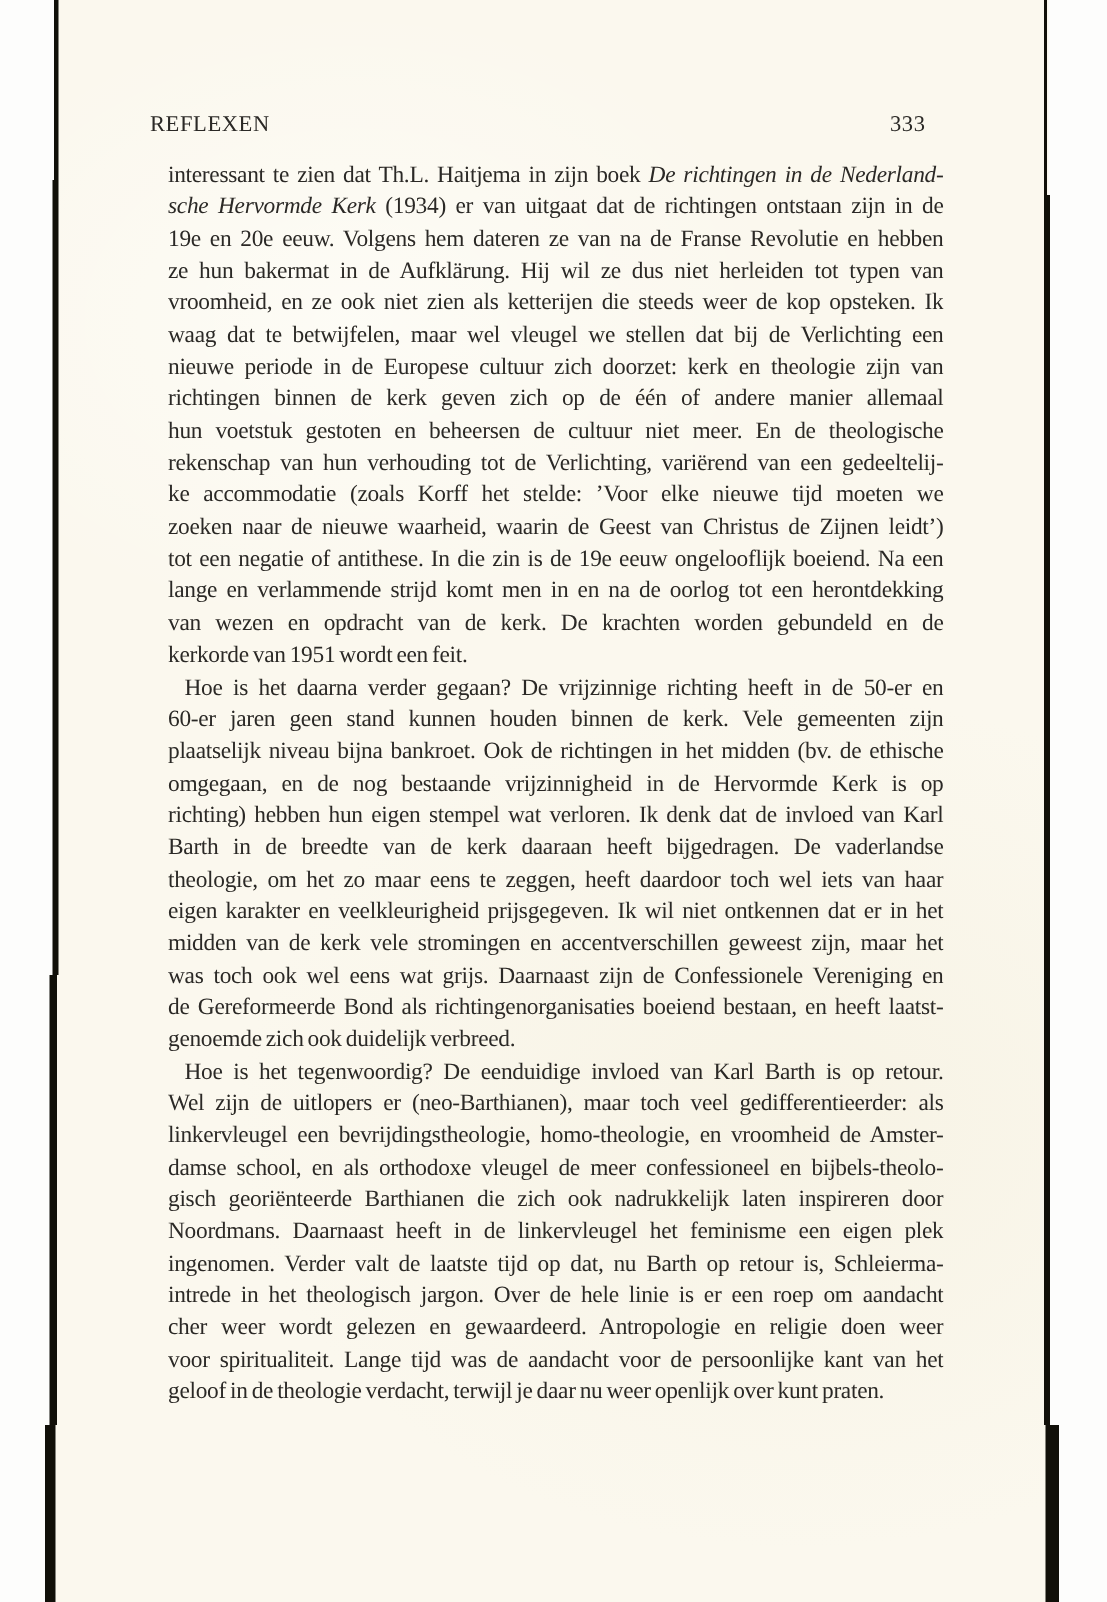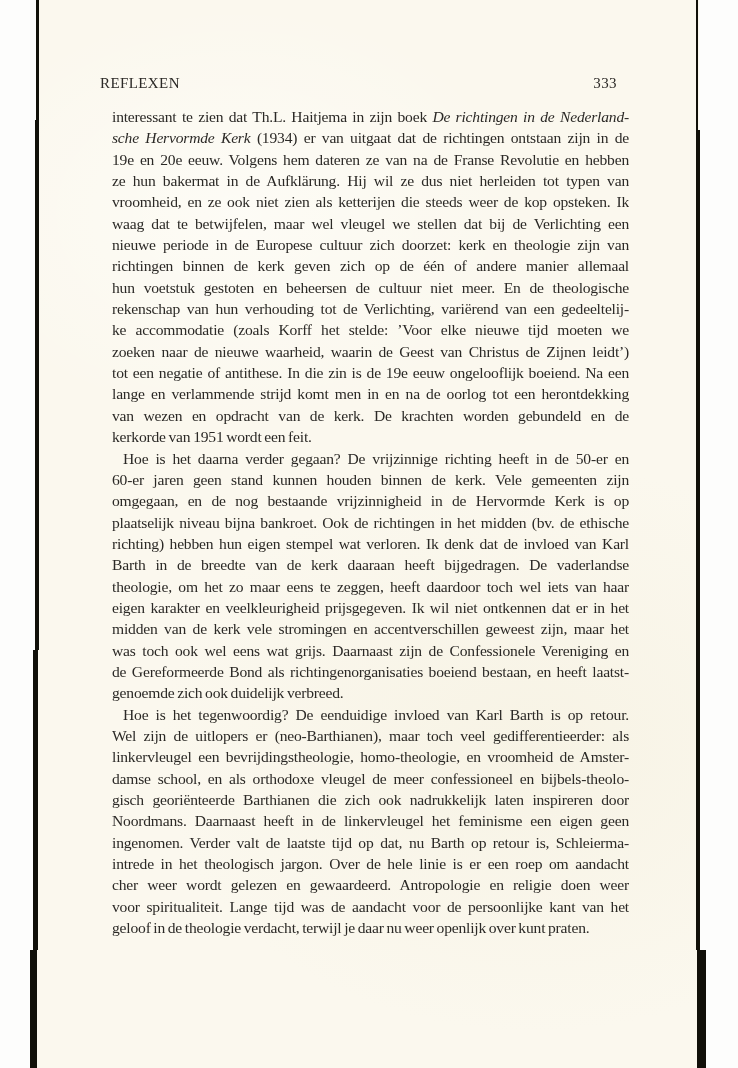--- a/index.html
+++ b/index.html
@@ -105,38 +105,38 @@
         <div class="line"><span>ke accommodatie (zoals Korff het stelde: ’Voor elke nieuwe tijd moeten we</span></div>
         <div class="line"><span>zoeken naar de nieuwe waarheid, waarin de Geest van Christus de Zijnen leidt’)</span></div>
         <div class="line"><span>tot een negatie of antithese. In die zin is de 19e eeuw ongelooflijk boeiend. Na een</span></div>
         <div class="line"><span>lange en verlammende strijd komt men in en na de oorlog tot een herontdekking</span></div>
         <div class="line"><span>van wezen en opdracht van de kerk. De krachten worden gebundeld en de</span></div>
         <div class="line last"><span>kerkorde van 1951 wordt een feit.</span></div>
       </div>
       <div class="paragraph indent">
         <div class="line"><span>Hoe is het daarna verder gegaan? De vrijzinnige richting heeft in de 50-er en</span></div>
         <div class="line"><span>60-er jaren geen stand kunnen houden binnen de kerk. Vele gemeenten zijn</span></div>
+        <div class="line"><span>plaatselijk niveau bijna bankroet. Ook de richtingen in het midden (bv. de ethische</span></div>
         <div class="line"><span>omgegaan, en de nog bestaande vrijzinnigheid in de Hervormde Kerk is op</span></div>
-        <div class="line"><span>plaatselijk niveau bijna bankroet. Ook de richtingen in het midden (bv. de ethische</span></div>
         <div class="line"><span>richting) hebben hun eigen stempel wat verloren. Ik denk dat de invloed van Karl</span></div>
         <div class="line"><span>Barth in de breedte van de kerk daaraan heeft bijgedragen. De vaderlandse</span></div>
         <div class="line"><span>theologie, om het zo maar eens te zeggen, heeft daardoor toch wel iets van haar</span></div>
         <div class="line"><span>eigen karakter en veelkleurigheid prijsgegeven. Ik wil niet ontkennen dat er in het</span></div>
         <div class="line"><span>midden van de kerk vele stromingen en accentverschillen geweest zijn, maar het</span></div>
         <div class="line"><span>was toch ook wel eens wat grijs. Daarnaast zijn de Confessionele Vereniging en</span></div>
         <div class="line"><span>de Gereformeerde Bond als richtingenorganisaties boeiend bestaan, en heeft laatst-</span></div>
         <div class="line last"><span>genoemde zich ook duidelijk verbreed.</span></div>
       </div>
       <div class="paragraph indent">
         <div class="line"><span>Hoe is het tegenwoordig? De eenduidige invloed van Karl Barth is op retour.</span></div>
         <div class="line"><span>Wel zijn de uitlopers er (neo-Barthianen), maar toch veel gedifferentieerder: als</span></div>
         <div class="line"><span>linkervleugel een bevrijdingstheologie, homo-theologie, en vroomheid de Amster-</span></div>
         <div class="line"><span>damse school, en als orthodoxe vleugel de meer confessioneel en bijbels-theolo-</span></div>
         <div class="line"><span>gisch georiënteerde Barthianen die zich ook nadrukkelijk laten inspireren door</span></div>
-        <div class="line"><span>Noordmans. Daarnaast heeft in de linkervleugel het feminisme een eigen geen</span></div>
+        <div class="line"><span>Noordmans. Daarnaast heeft in de linkervleugel het feminisme een eigen plek</span></div>
         <div class="line"><span>ingenomen. Verder valt de laatste tijd op dat, nu Barth op retour is, Schleierma-</span></div>
         <div class="line"><span>intrede in het theologisch jargon. Over de hele linie is er een roep om aandacht</span></div>
         <div class="line"><span>cher weer wordt gelezen en gewaardeerd. Antropologie en religie doen weer</span></div>
         <div class="line"><span>voor spiritualiteit. Lange tijd was de aandacht voor de persoonlijke kant van het</span></div>
         <div class="line last"><span>geloof in de theologie verdacht, terwijl je daar nu weer openlijk over kunt praten.</span></div>
       </div>
     </div>
 </div>
 
 </body></html>

